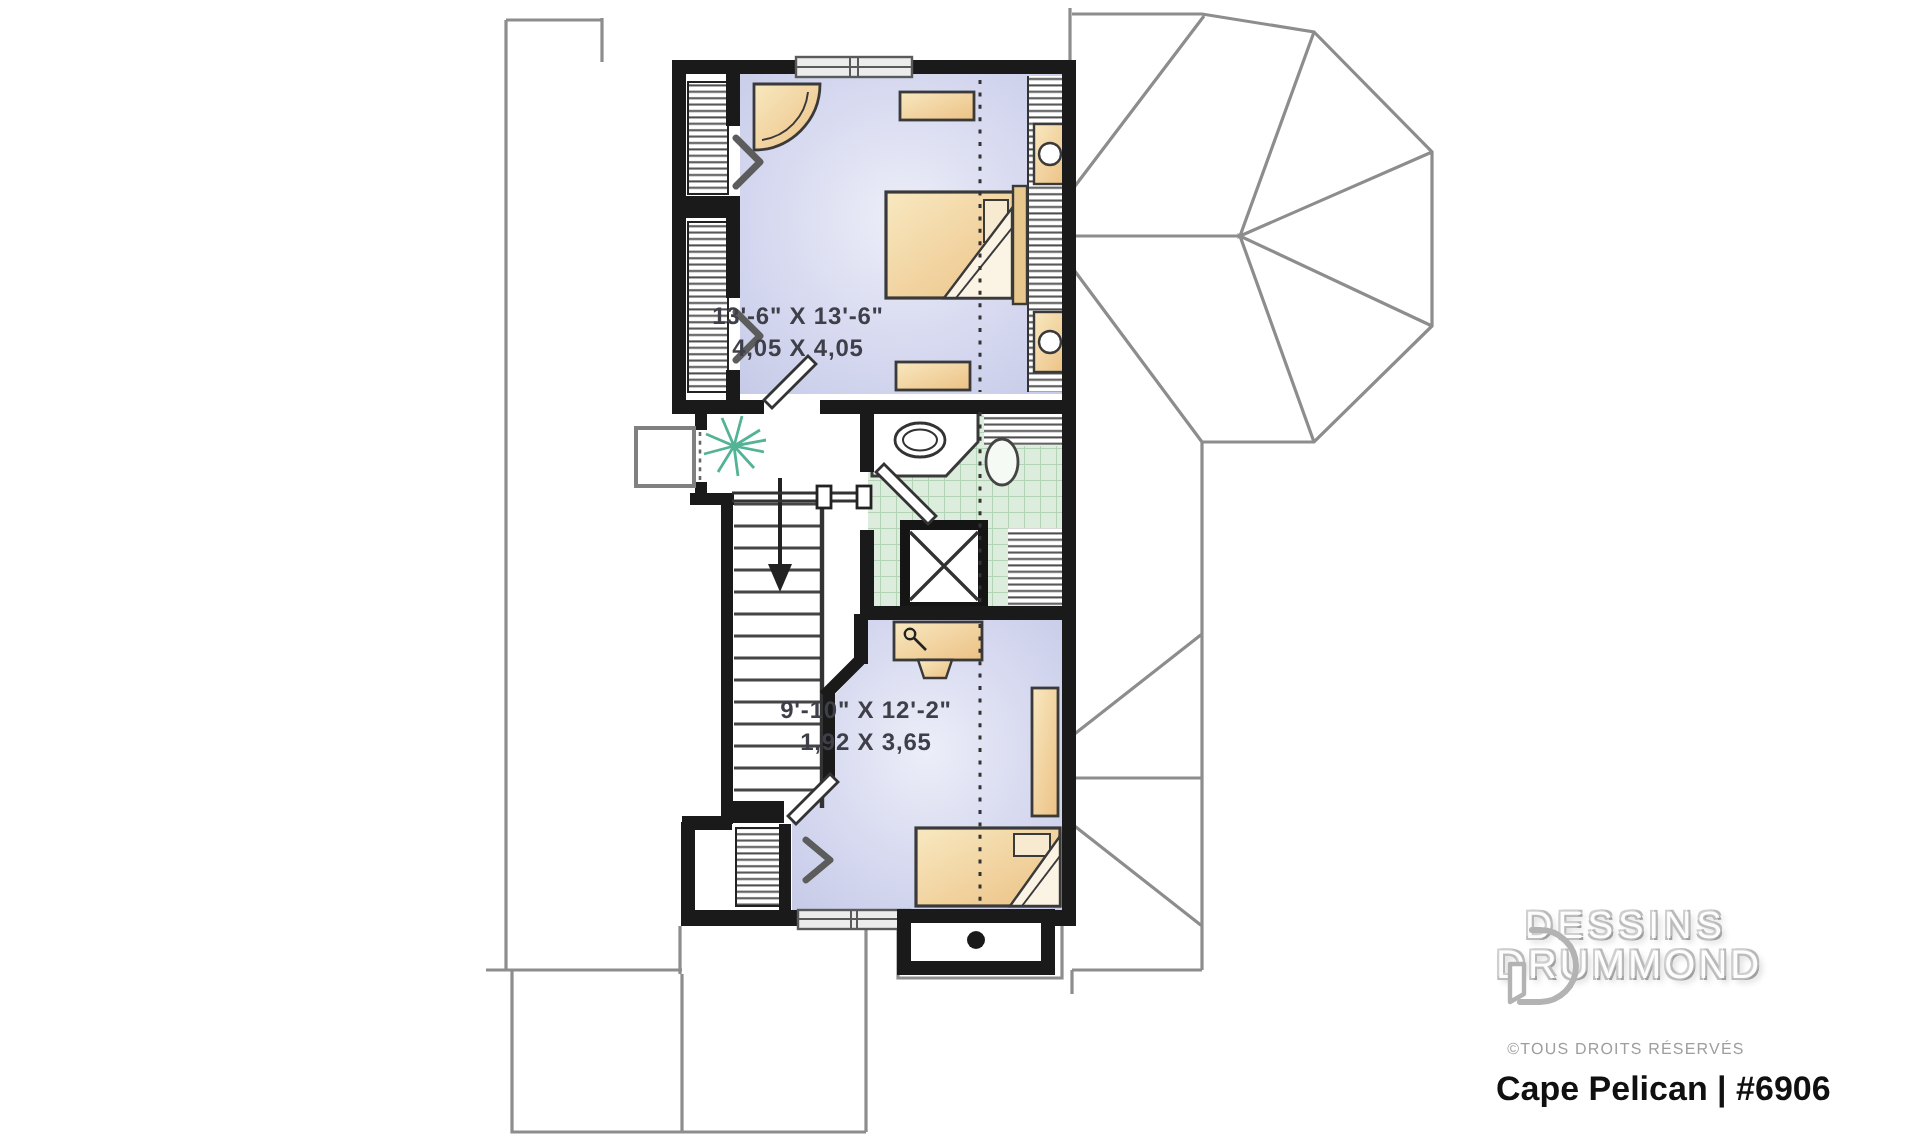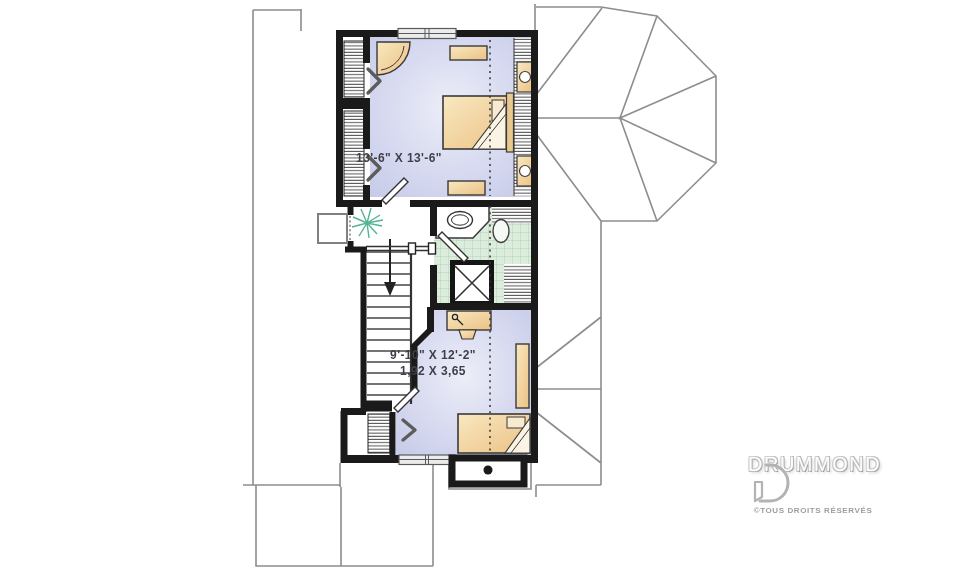--- a/index.html
+++ b/index.html
@@ -10,22 +10,22 @@
              font-size:12px;line-height:16px;letter-spacing:.4px;font-weight:600;}
   .brand{position:absolute;left:748px;top:454px;width:176px;}
   .brand-row{position:relative;width:176px;height:52px;}
   .brand-text{position:absolute;left:0;top:0;width:130px;text-align:center;
               color:#fdfdfd;font-weight:400;
               text-shadow:-1px -1px 0 #cfcfcf,1px -1px 0 #b9b9b9,-1px 1px 0 #bdbdbd,
                           1px 1px 0 #9f9f9f,2px 2px 3px rgba(60,60,60,.25);}
   .brand-line1{font-size:19px;letter-spacing:2.5px;line-height:19px;}
   .brand-line2{font-size:20px;letter-spacing:1.5px;line-height:20px;}
   .brand-icon{position:absolute;right:8px;top:2px;}
-  .brand-rights{margin-top:0;width:130px;text-align:center;font-size:8px;letter-spacing:.6px;
-                color:#9e9e9e;text-shadow:1px 1px 0 #fff;font-weight:bold;}
+  .brand-rights{margin-top:14px;width:130px;text-align:center;font-size:8px;letter-spacing:.6px;
+                color:#9e9e9e;text-shadow:1px 1px 0 #fff;}
   .brand-title{margin-top:6px;width:176px;font-size:17px;font-weight:bold;
                color:var(--title-text);white-space:nowrap;}
 </style>
 </head>
 <body>
 
 <div class="stage">
 
 <svg width="960" height="569" viewBox="0 0 960 569">
   <defs>
@@ -179,32 +179,35 @@
   </g>
 
   <g>
     <rect x="452" y="458" width="72" height="26" fill="#fff" style="stroke:var(--wall)" stroke-width="7"></rect>
     <circle cx="488" cy="470" r="4.5" style="fill:var(--wall)"></circle>
   </g>
 </svg>
 
 <div class="dim-label" style="left:320px;top:150px;width:158px;">
   <div>13'-6" X 13'-6"</div>
+  <div>4,05 X 4,05</div>
 </div>
 <div class="dim-label" style="left:354px;top:347px;width:158px;">
   <div>9'-10" X 12'-2"</div>
   <div>1,92 X 3,65</div>
 </div>
 
 <div class="brand">
   <div class="brand-row">
     <div class="brand-text">
+      <div class="brand-line1">DESSINS</div>
       <div class="brand-line2">DRUMMOND</div>
     </div>
     <svg class="brand-icon" width="42" height="52" viewBox="0 0 42 52">
       <path d="M12,45 h10 a18,18 0 0 0 0,-36 h-4" fill="none" stroke="#b3b3b3" stroke-width="3" stroke-linecap="round"></path>
       <path d="M7,45 v-19 h7 v15 z" fill="#fff" stroke="#b3b3b3" stroke-width="2.2" stroke-linejoin="round"></path>
     </svg>
   </div>
   <div class="brand-rights">©TOUS DROITS RÉSERVÉS</div>
+  <div class="brand-title">Cape Pelican | #6906</div>
 </div>
 
 </div>
 
 </body></html>

